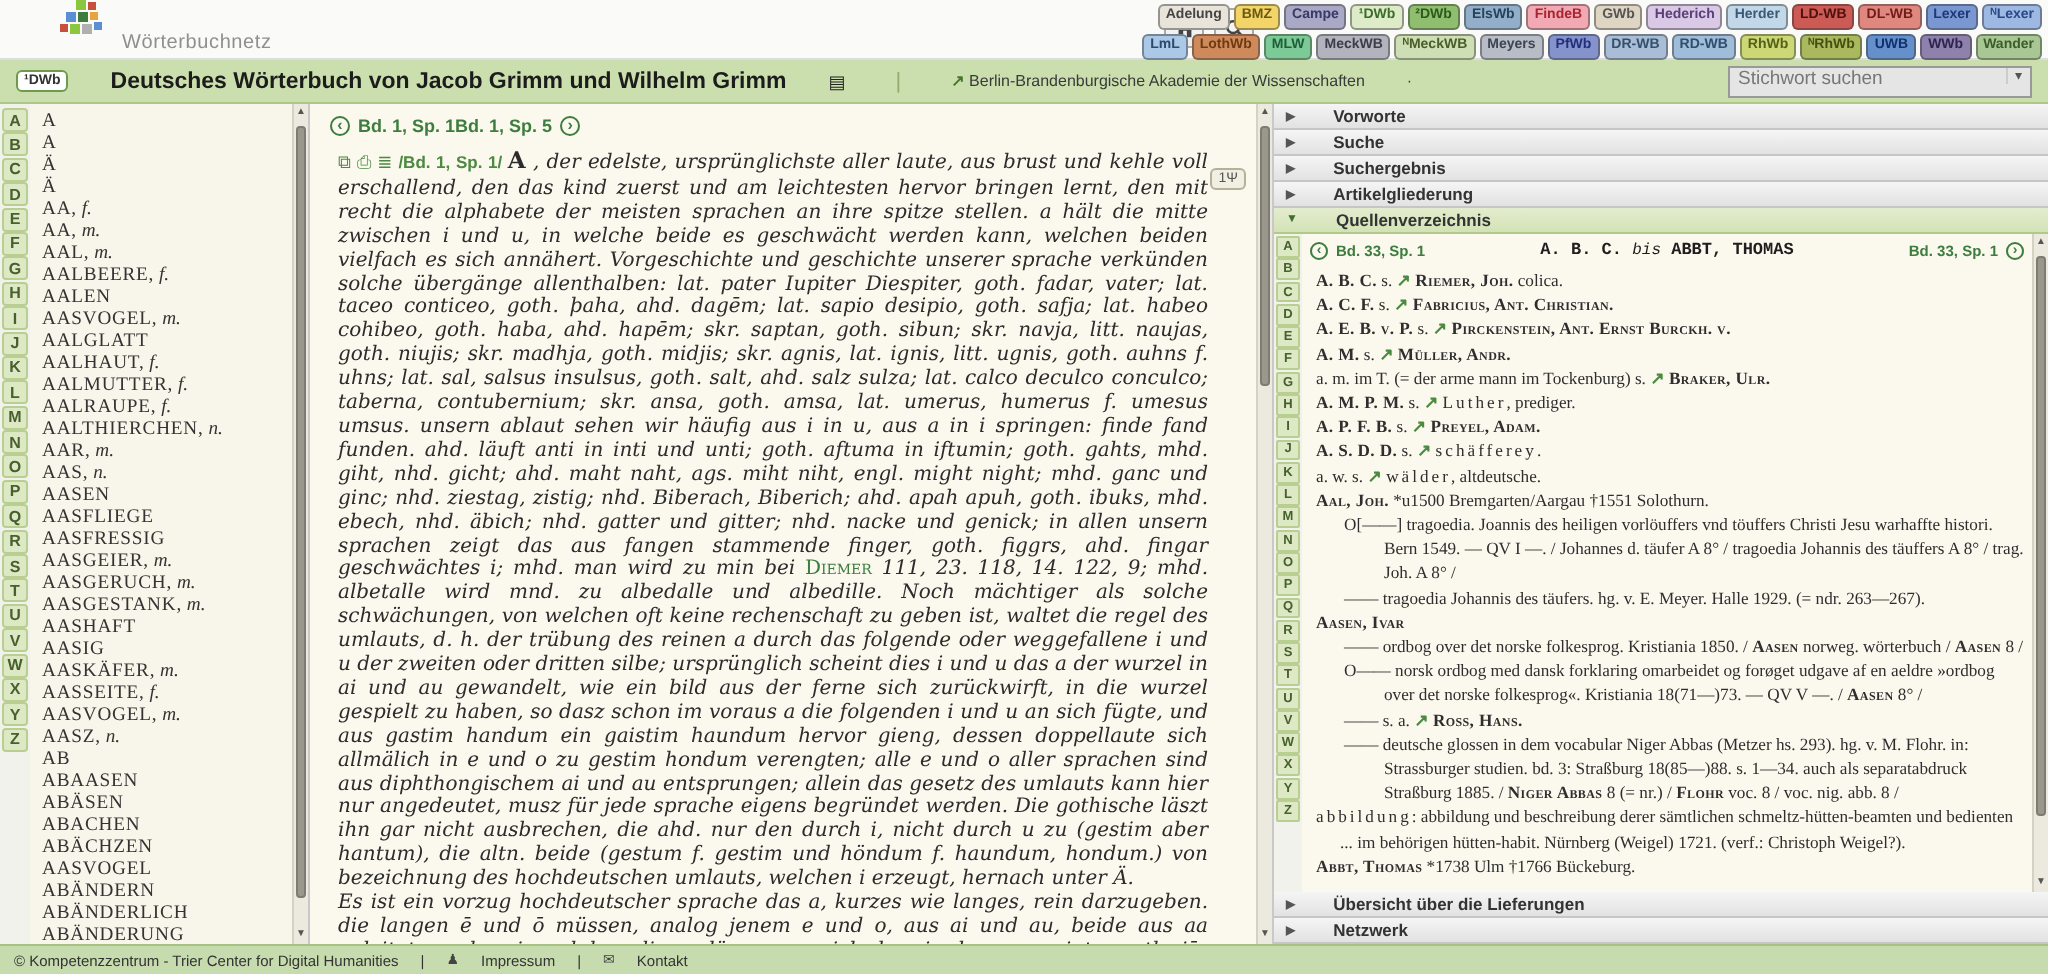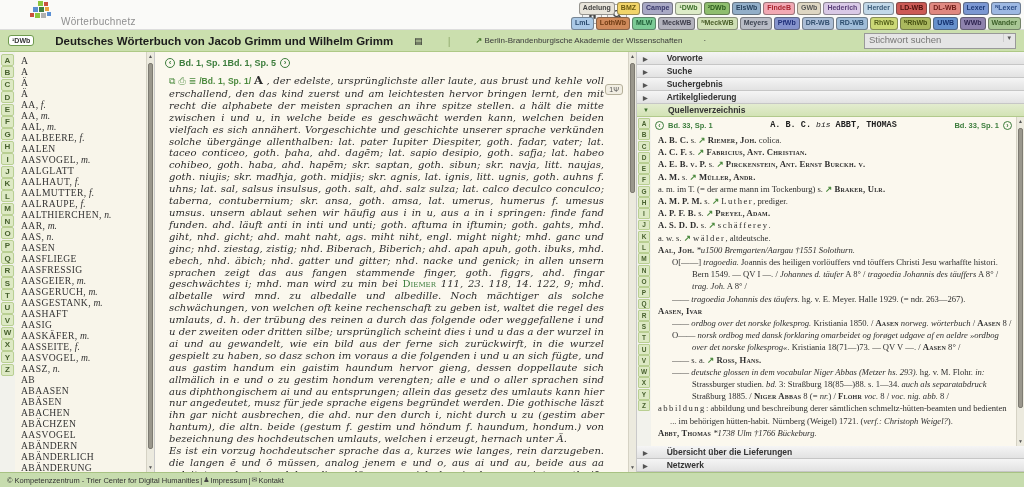--- a/index.html
+++ b/index.html
@@ -66,25 +66,25 @@
   .q-alpha{width:14px;padding:1px 1px 0 1px;background:#f2f2ec}
   .q-main{flex:1;overflow:hidden;padding-right:9px}
   .q-nav{display:flex;padding:3px 3px 2px 4px;font-size:7.5px}
   .q-nav .circ{width:9px;height:9px;line-height:7px;font-size:7px}
   .qn-center{flex:1;text-align:center;font-family:Liberation Mono, monospace;font-size:8.5px;color:#1e1e1e;font-weight:bold}
   .qn-bis{font-style:italic;font-weight:normal;font-size:8px}
   .q-body{padding:2px 2px 0 7px;font-family:"Liberation Serif",serif;font-size:8.6px;line-height:12.2px;color:#2e2e2e}
   .qline{padding-left:12px;text-indent:-12px}
   .q-sub{margin-left:14px;padding-left:20px;text-indent:-20px}
   .qs-sc{font-variant:small-caps;font-weight:bold;letter-spacing:.2px}
-  .qs-it{font-style:italic}
+  .qs-it{}
   .qs-arrow{color:#4c8a3f;font-weight:bold;cursor:pointer}
   .qs-sp{letter-spacing:1.5px}
   
-  .footer{height:15px;background:#c7dcae;border-top:1px solid #a8c283;display:flex;align-items:center;gap:1px;padding:0 7px;font-size:7.5px;color:#333}
+  .footer{height:15px;background:#c7dcae;border-top:1px solid #a8c283;display:flex;align-items:center;gap:11px;padding:0 7px;font-size:7.5px;color:#333}
   .f-link{cursor:pointer}
   .f-ic{font-size:7px;color:#444}
 </style>
 </head>
 <body>
 
 <div class="topbar">
   <div class="logo">
     <span>
       <svg width="26" height="22" viewBox="0 0 26 22">

